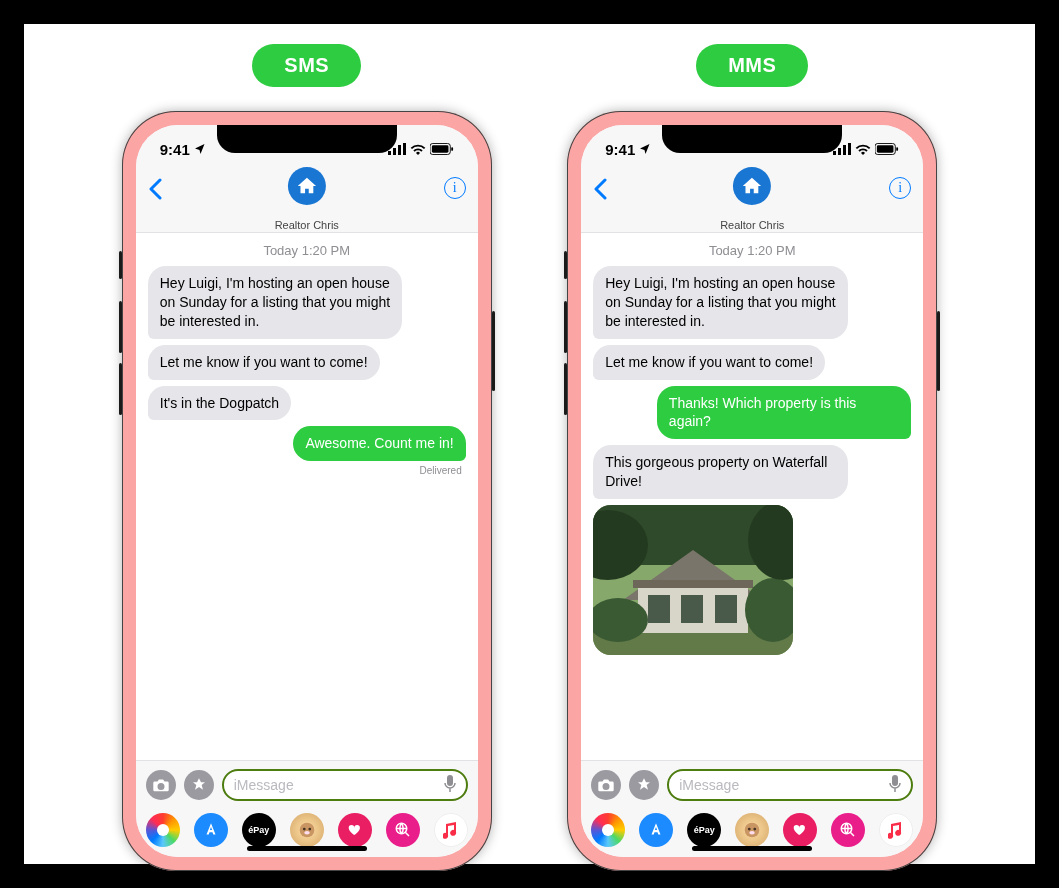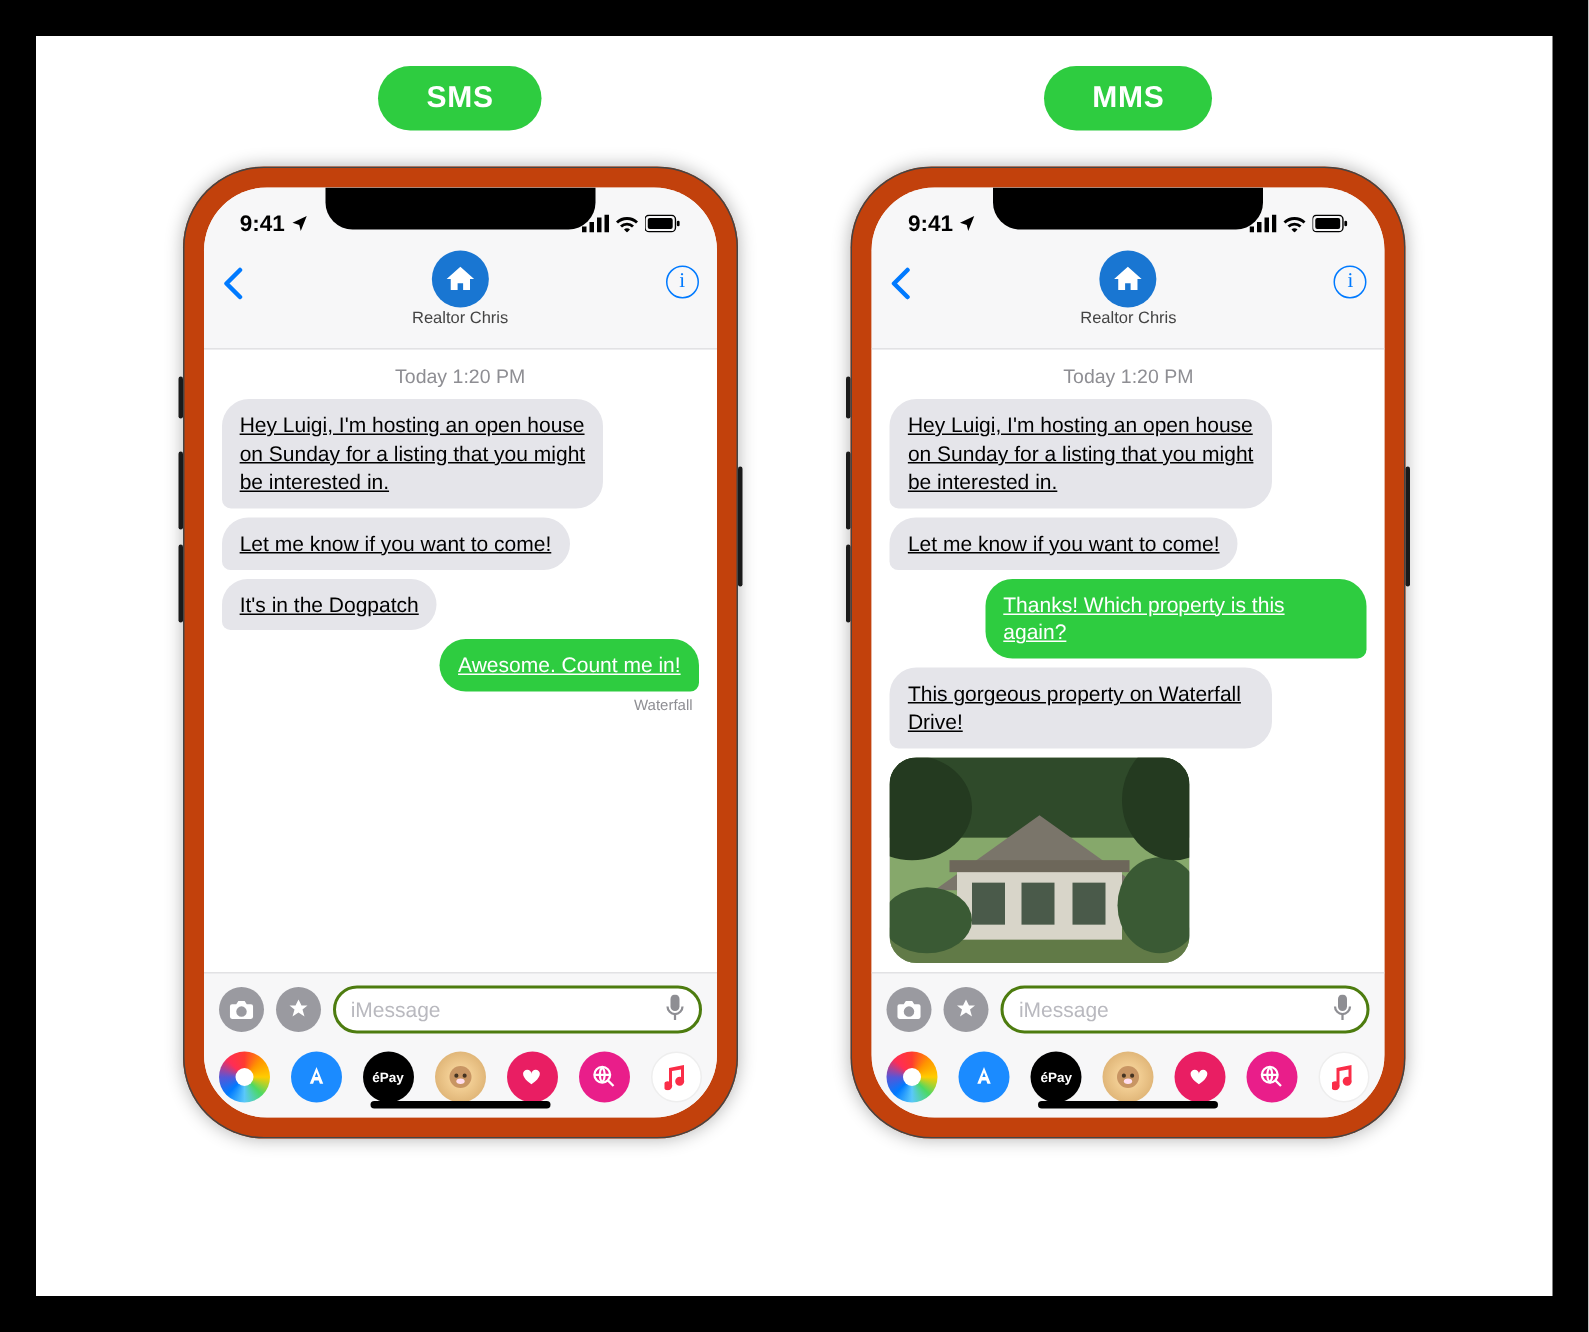--- a/index.html
+++ b/index.html
@@ -31,22 +31,22 @@
     font-size: 20px;
     padding: 10px 32px;
     border-radius: 999px;
     margin-bottom: 24px;
     letter-spacing: 0.5px;
   }
 
   
   .phone {
     width: 370px;
-    height: 648px;
-    background: #c2410c;
+    height: 760px;
+    background: #fca5a5;
     border-radius: 54px;
     padding: 14px;
     position: relative;
     box-shadow: 0 0 0 1px #444 inset, 0 0 12px rgba(0,0,0,0.3);
   }
   .side-btn {
     position: absolute;
     background: #1a1a1a;
     border-radius: 2px;
   }
@@ -105,21 +105,21 @@
     color: #007aff;
     font-size: 28px;
     font-weight: 300;
     margin-top: 6px;
     width:30px;
   }
   .nav-center {
     display:flex;
     flex-direction:column;
     align-items:center;
-    gap:1px;
+    gap:14px;
     position:absolute;
     left:50%;
     top:2px;
     transform:translateX(-50%);
   }
   .avatar {
     width: 38px;
     height: 38px;
     border-radius: 50%;
     background: #1976d2;
@@ -160,21 +160,20 @@
     margin: 4px 0 8px 0;
   }
   .bubble {
     max-width: 80%;
     padding: 8px 12px;
     border-radius: 18px;
     font-size: 14px;
     line-height: 1.35;
     margin-bottom: 6px;
     position:relative;
-    text-decoration:underline;
   }
   .bubble.in {
     background:#e5e5ea;
     color:#000;
     align-self:flex-start;
     border-bottom-left-radius:6px;
   }
   .bubble.out {
     background:#2ecc40;
     color:#fff;
@@ -329,21 +328,21 @@
               <span>i</span>
             </div>
         </div>
 
         <div class="thread">
           <div class="timestamp">Today 1:20 PM</div>
           <div class="bubble in">Hey Luigi, I'm hosting an open house on Sunday for a listing that you might be interested in.</div>
           <div class="bubble in">Let me know if you want to come!</div>
           <div class="bubble in">It's in the Dogpatch</div>
           <div class="bubble out">Awesome. Count me in!</div>
-          <div class="delivered">Waterfall</div>
+          <div class="delivered">Delivered</div>
         </div>
 
         <div class="input-bar">
           <div class="round-ic">
             <svg width="18" height="14" viewBox="0 0 24 20" fill="#fff">
                 <path d="M9 2l-2 3H3a2 2 0 00-2 2v10a2 2 0 002 2h18a2 2 0 002-2V7a2 2 0 00-2-2h-4l-2-3H9zm3 5a5 5 0 110 10 5 5 0 010-10z"></path>
               </svg>
           </div>
           <div class="round-ic">
             <svg width="16" height="16" viewBox="0 0 24 24" fill="#fff">

